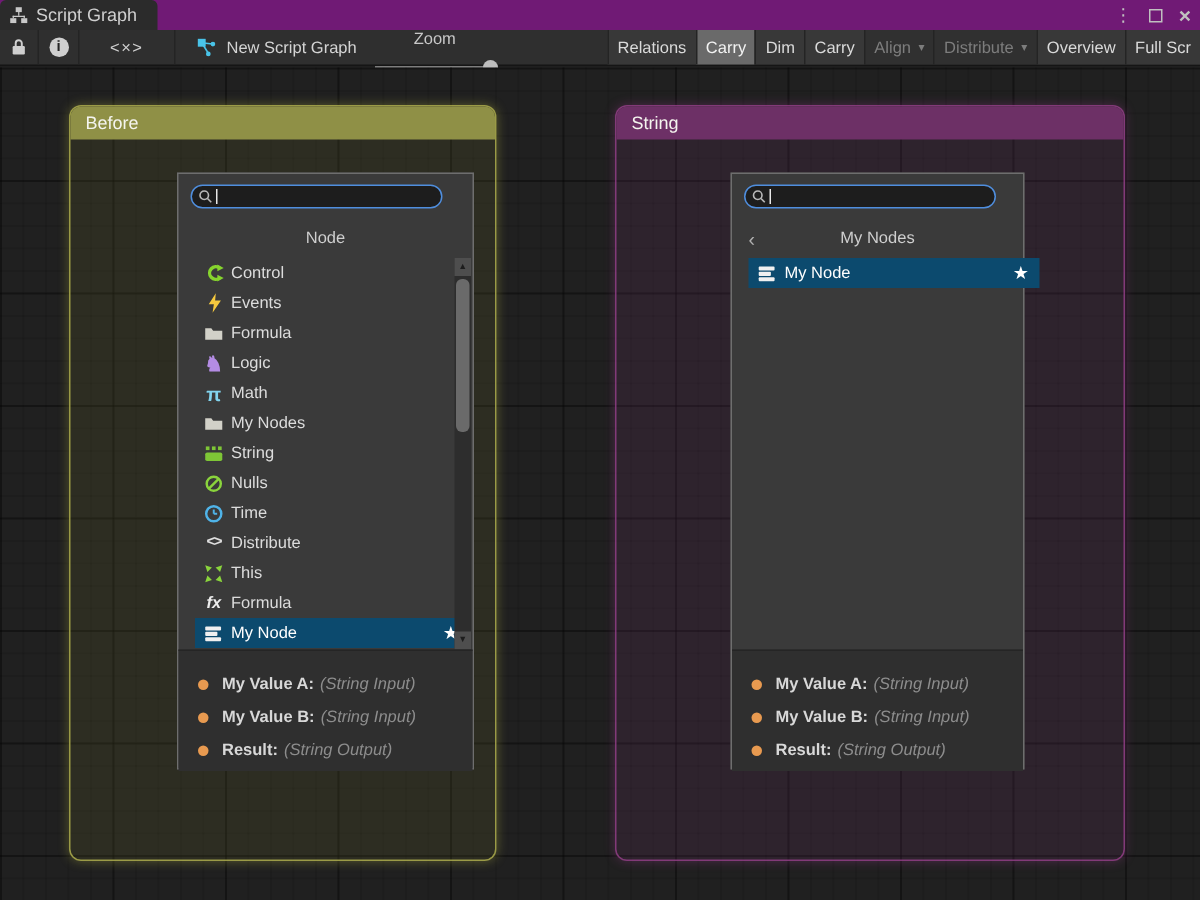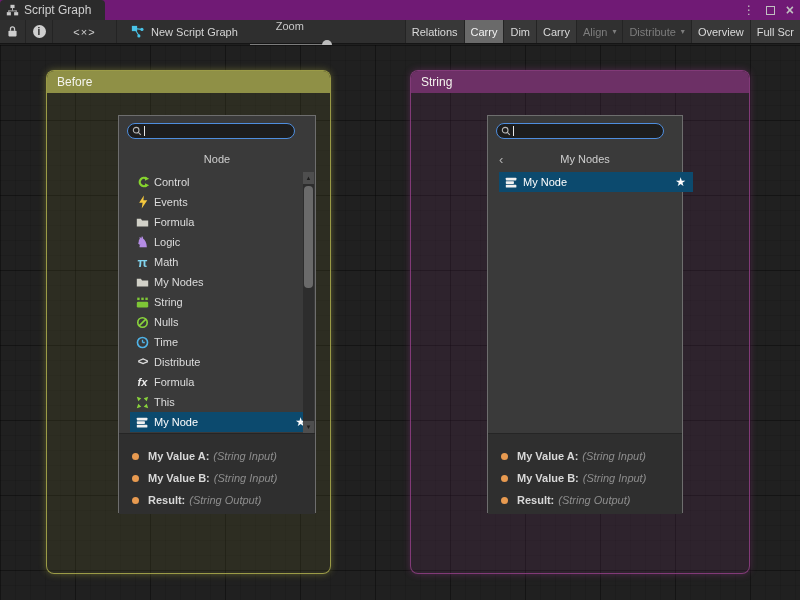--- a/index.html
+++ b/index.html
@@ -344,35 +344,35 @@
           </span>
         <span>Time</span>
         <span class="chev">›</span>
       </div>
       <div class="lrow">
         <span class="ic glyph-ic brackets">&lt;&gt;</span>
         <span>Distribute</span>
         <span class="chev">›</span>
       </div>
       <div class="lrow">
-        <span class="ic glyph-ic fx">fx</span>
-        <span>Formula</span>
-      </div>
-      <div class="lrow">
         <span class="ic">
             <svg width="13" height="13" viewBox="0 0 16 16">
               <g fill="#8ad43c">
                 <polygon points="1,1 6.5,2.8 2.8,6.5"></polygon>
                 <polygon points="15,1 13.2,6.5 9.5,2.8"></polygon>
                 <polygon points="1,15 2.8,9.5 6.5,13.2"></polygon>
                 <polygon points="15,15 9.5,13.2 13.2,9.5"></polygon>
               </g>
             </svg>
           </span>
         <span>This</span>
+      </div>
+      <div class="lrow">
+        <span class="ic glyph-ic fx">fx</span>
+        <span>Formula</span>
       </div>
       <div class="lrow selected">
         <span class="ic">
             <svg width="13" height="13" viewBox="0 0 16 16">
               <g fill="#f0f0f0">
                 <rect x="1" y="2" width="13" height="3.4" rx="0.8"></rect>
                 <rect x="1" y="6.4" width="10" height="3.4" rx="0.8"></rect>
                 <rect x="1" y="10.8" width="13" height="3.4" rx="0.8"></rect>
               </g>
             </svg>

